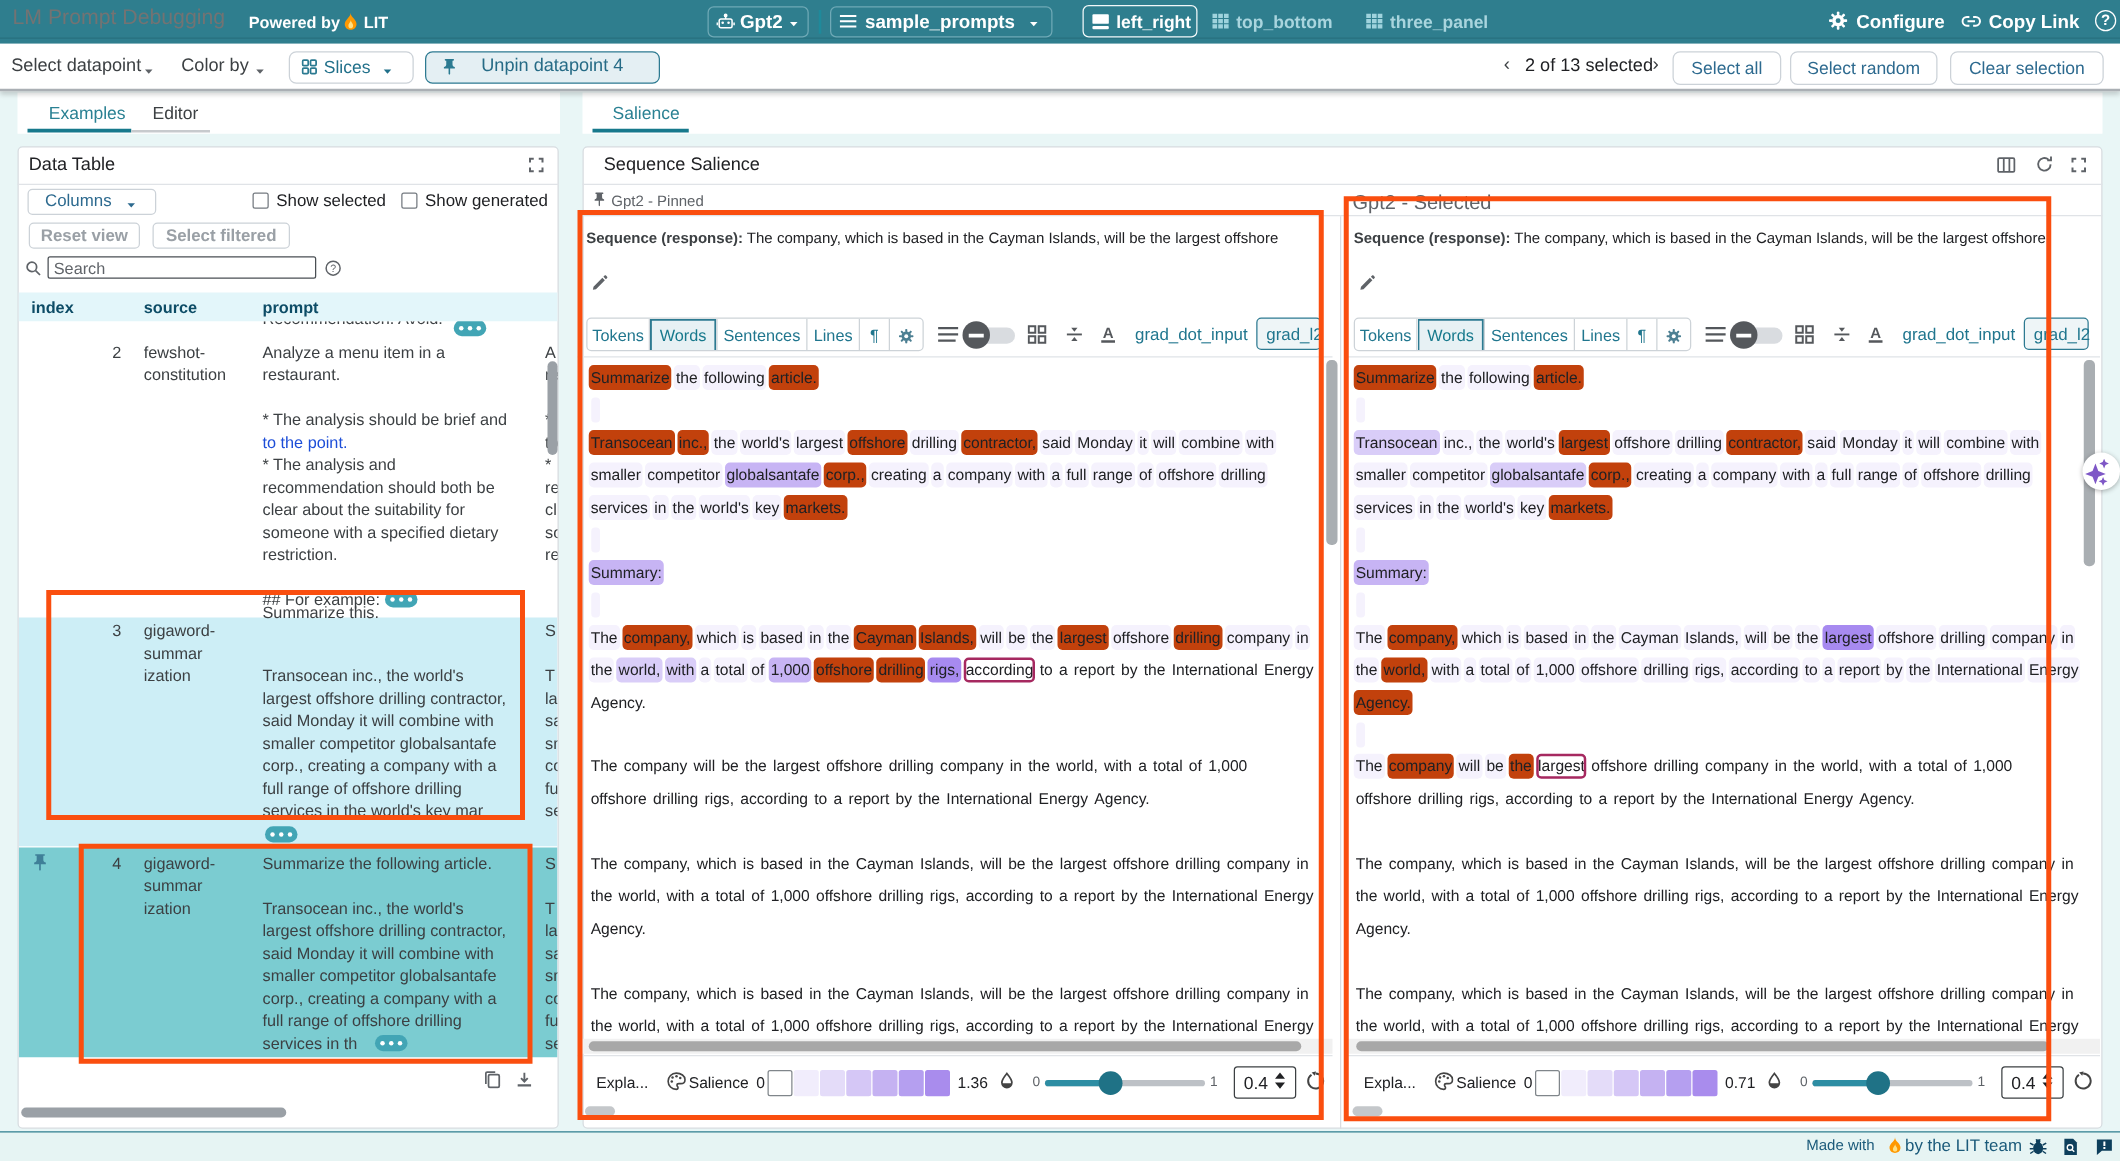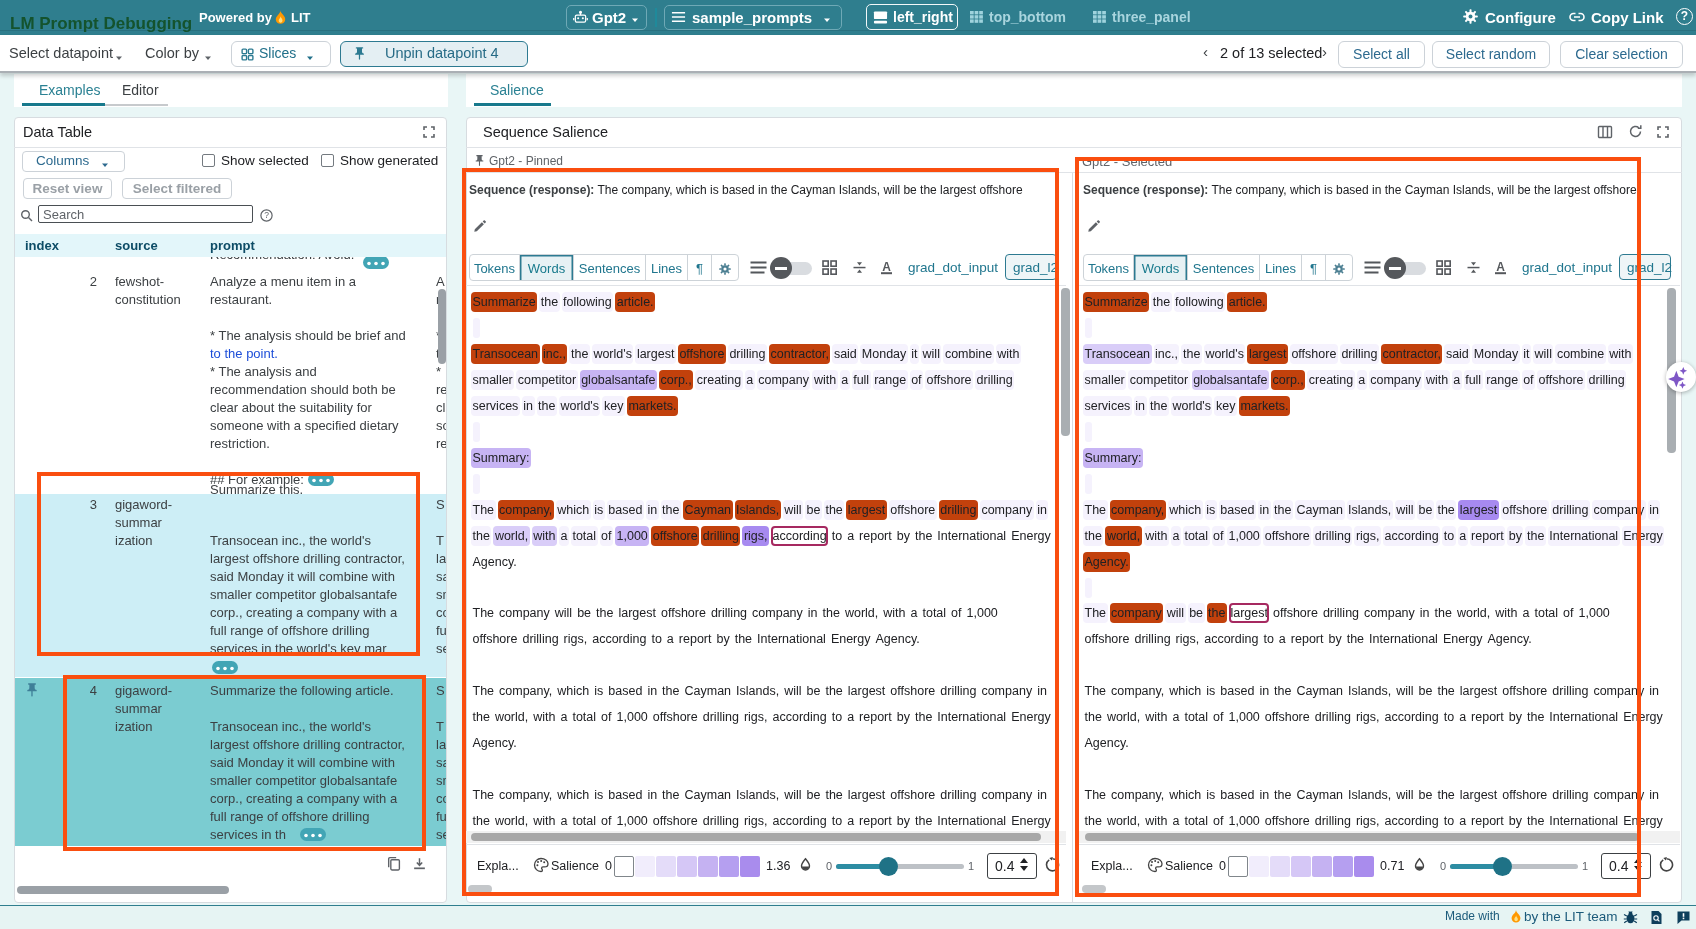--- a/index.html
+++ b/index.html
@@ -18,21 +18,21 @@
 .tseg{display:inline-flex;align-items:center;justify-content:center;height:27px;font-size:13px;color:#20768e;border-right:1px solid #cdd3d8}
 .btn{position:absolute;border:1px solid #ccd2d8;border-radius:6px;color:#2d6a8f;font-size:14px;text-align:center;background:#fff}
 .chk{position:absolute;width:13px;height:13px;border:1.6px solid #747a80;border-radius:2px;background:#fff}
 .tl{position:absolute;white-space:nowrap}
 .swatch{position:absolute;width:20px;height:21px;border-radius:2px}
 .orange{position:absolute;border:4px solid #fa4e0f;z-index:40}
 </style></head><body>
 
 <div class="abs" style="left:0;top:0;width:1696px;height:35px;background:#2f7e8e"></div>
 <div class="abs" style="left:0;top:30px;width:1696px;height:1px;background:#28707f"></div>
-<div class="tl" style="left:10px;top:14px;font-size:17px;font-weight:bold;color:#14532d">LM Prompt Debugging</div>
+<div class="tl" style="left:10px;top:4px;font-size:17px;font-weight:normal;color:#737373">LM Prompt Debugging</div>
 <div class="tl" style="left:199px;top:10px;font-size:13px;font-weight:bold;color:#fff">Powered by</div>
 <div class="abs" style="left:273px;top:9px"><svg width="16" height="16" viewBox="0 0 16 16" style="width:15px">
       <path d="M8 0.8C8 3 6.6 4.3 5.3 5.8 3.9 7.4 2.8 9 3 11c.3 2.6 2.4 4.3 5 4.3s4.7-1.7 5-4.3c.2-2-.9-3.7-2.3-5.3C9.4 4.2 8 3 8 .8z" fill="#ff9800"></path>
       <path d="M8 6.8c.3 1.3-.6 2.1-1.2 3-.5.7-.8 1.4-.7 2.2.1 1.2.9 2 2 2s1.9-.8 2-2c.1-1-.4-1.9-1-2.7C8.6 8.5 8.1 7.8 8 6.8z" fill="#ffe082"></path>
     </svg></div>
 <div class="tl" style="left:291px;top:10px;font-size:13px;font-weight:bold;color:#fff">LIT</div>
 <div class="abs" style="left:566px;top:5px;width:81px;height:25px;border:1px solid #6fa9b6;border-radius:5px"></div>
 <div class="abs" style="left:573px;top:10px"><svg width="16" height="14" viewBox="0 0 16 14" style="width:15px">
       <g fill="none" stroke="#fff" stroke-width="1.3">
         <rect x="2.5" y="5" width="11" height="7.5" rx="1.5"></rect>
@@ -301,21 +301,21 @@
       </g>
     </svg></div>
 <div class="abs" style="left:1656px;top:125px"><svg width="14" height="14" viewBox="0 0 14 14" style="width:14px;height:14px">
       <path d="M2 5V2h3M9 2h3v3M12 9v3H9M5 12H2V9" fill="none" stroke="#5f6368" stroke-width="1.6"></path>
     </svg></div>
 <div class="abs" style="left:466px;top:147px;width:1216px;height:1px;background:#e0e3e7"></div>
 <div class="abs" style="left:473px;top:153px"><svg width="13" height="13" viewBox="0 0 24 24">
       <path d="M16 9V4h1c.55 0 1-.45 1-1s-.45-1-1-1H7c-.55 0-1 .45-1 1s.45 1 1 1h1v5c0 1.66-1.34 3-3 3v2h5.97v7l1 1 1-1v-7H19v-2c-1.66 0-3-1.34-3-3z" fill="#5f6368"></path>
     </svg></div>
 <div class="tl" style="left:489px;top:154px;font-size:12px;color:#5f6368">Gpt2 - Pinned</div>
-<div class="tl" style="left:1082px;top:154px;font-size:13px;color:#5f6368">Gpt2 - Selected</div>
+<div class="tl" style="left:1082px;top:154px;font-size:16px;color:#5f6368">Gpt2 - Selected</div>
 <div class="abs" style="left:466px;top:172px;width:1216px;height:1px;background:#e0e3e7"></div>
 <div class="abs" style="left:1072px;top:173px;width:1px;height:730px;background:#dadce0"></div>
 <div class="abs" style="left:469px;top:183px;width:595px;height:18px;overflow:hidden;white-space:nowrap;font-size:12px;color:#202124"><b style="color:#3c4043">Sequence (response):</b> The company, which is based in the Cayman Islands, will be the largest offshore</div>
 <div class="abs" style="left:473px;top:219px"><svg width="14" height="14" viewBox="0 0 14 14" style="width:14px;height:14px">
       <path d="M1.8 10.3l7.1-7.1 2 2-7.1 7.1-2.5.5zM9.7 2.4l1-1c.3-.3.8-.3 1.1 0l.9.9c.3.3.3.8 0 1.1l-1 1z" fill="#5f6368"></path>
     </svg></div>
 <div class="abs" style="left:462px;top:285px;width:604px;height:1px;background:#e0e3e7"></div>
 <div class="abs" style="left:469px;top:254px;height:27px;border:1px solid #cdd3d8;border-radius:4px;display:flex;overflow:hidden;background:#fff">
     <span class="tseg" style="width:50px">Tokens</span>
     <span class="tseg" style="width:54px;background:#e7f1f4;box-shadow:inset 0 0 0 1.5px #2d7a91;color:#17798c">Words</span>

